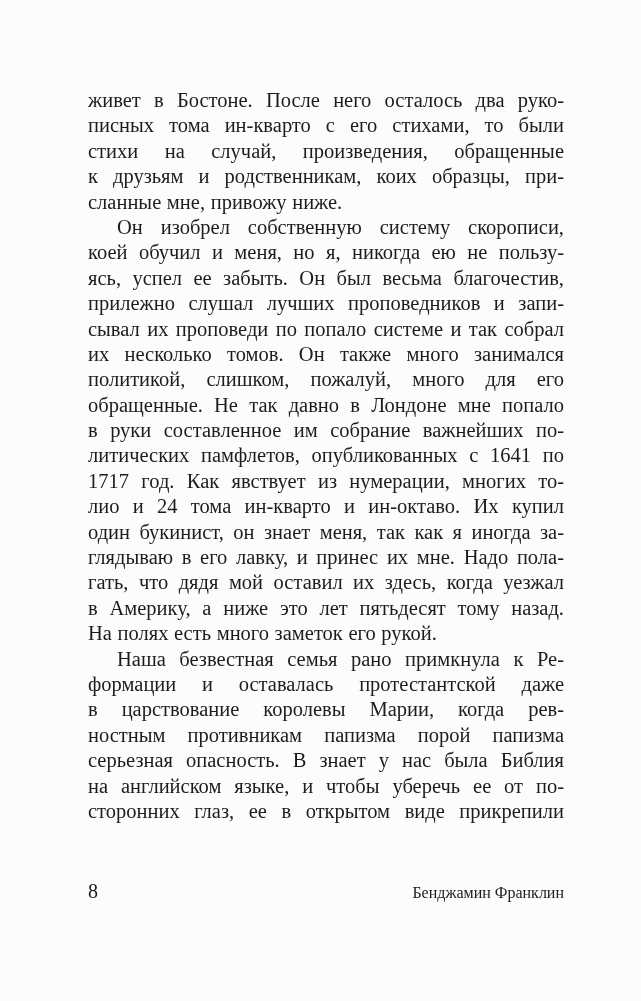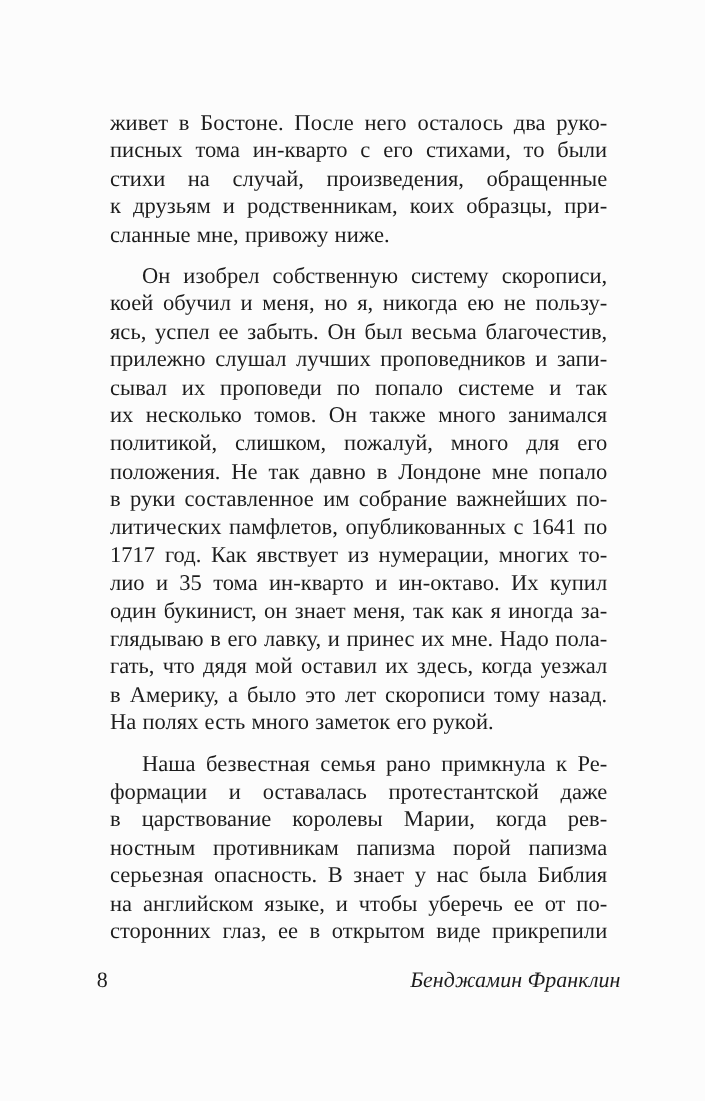--- a/index.html
+++ b/index.html
@@ -19,21 +19,21 @@
     position: absolute;
     inset: 0;
   }
   .text-block {
     position: absolute;
     left: 88px;
     top: 88px;
     width: 476px;
   }
   .para {
-    margin: 12px;
+    margin: 0;
     padding: 0;
   }
   .line {
     font-size: 20.5px;
     line-height: 25.4px;
     height: 25.4px;
     overflow: hidden;
     text-align: justify;
     text-align-last: justify;
     word-spacing: 0.5px;
@@ -51,22 +51,21 @@
     width: 476px;
     display: flex;
     justify-content: space-between;
     align-items: baseline;
   }
   .page-num {
     font-size: 20px;
     font-style: normal;
   }
   .running-title {
-    font-size: 20px;
-    font-style: italic;
+    font-size: 16px;
   }
 </style>
 </head>
 <body style="--page-bg: #fcfcfc; --ink: #1c1c1c;">
 
 <div class="page">
   <div class="text-block" id="text-block">
       <div class="para">
         <div class="line">живет в Бостоне. После него осталось два руко-</div>
         <div class="line">писных тома ин-кварто с его стихами, то были</div>
@@ -75,29 +74,29 @@
         <div class="line last">сланные мне, привожу ниже.</div>
       </div>
       <div class="para">
         <div class="line indent">Он изобрел собственную систему скорописи,</div>
         <div class="line">коей обучил и меня, но я, никогда ею не пользу-</div>
         <div class="line">ясь, успел ее забыть. Он был весьма благочестив,</div>
         <div class="line">прилежно слушал лучших проповедников и запи-</div>
         <div class="line">сывал их проповеди по попало системе и так собрал</div>
         <div class="line">их несколько томов. Он также много занимался</div>
         <div class="line">политикой, слишком, пожалуй, много для его</div>
-        <div class="line">положения. Не так давно в Лондоне мне попало</div>
+        <div class="line">обращенные. Не так давно в Лондоне мне попало</div>
         <div class="line">в руки составленное им собрание важнейших по-</div>
         <div class="line">литических памфлетов, опубликованных с 1641 по</div>
         <div class="line">1717 год. Как явствует из нумерации, многих то-</div>
-        <div class="line">лио и 35 тома ин-кварто и ин-октаво. Их купил</div>
+        <div class="line">лио и 24 тома ин-кварто и ин-октаво. Их купил</div>
         <div class="line">один букинист, он знает меня, так как я иногда за-</div>
         <div class="line">глядываю в его лавку, и принес их мне. Надо пола-</div>
         <div class="line">гать, что дядя мой оставил их здесь, когда уезжал</div>
-        <div class="line">в Америку, а было это лет скорописи тому назад.</div>
+        <div class="line">в Америку, а ниже это лет пятьдесят тому назад.</div>
         <div class="line last">На полях есть много заметок его рукой.</div>
       </div>
       <div class="para">
         <div class="line indent">Наша безвестная семья рано примкнула к Ре-</div>
         <div class="line">формации и оставалась протестантской даже</div>
         <div class="line">в царствование королевы Марии, когда рев-</div>
         <div class="line">ностным противникам папизма порой папизма</div>
         <div class="line">серьезная опасность. В знает у нас была Библия</div>
         <div class="line">на английском языке, и чтобы уберечь ее от по-</div>
         <div class="line">сторонних глаз, ее в открытом виде прикрепили</div>

